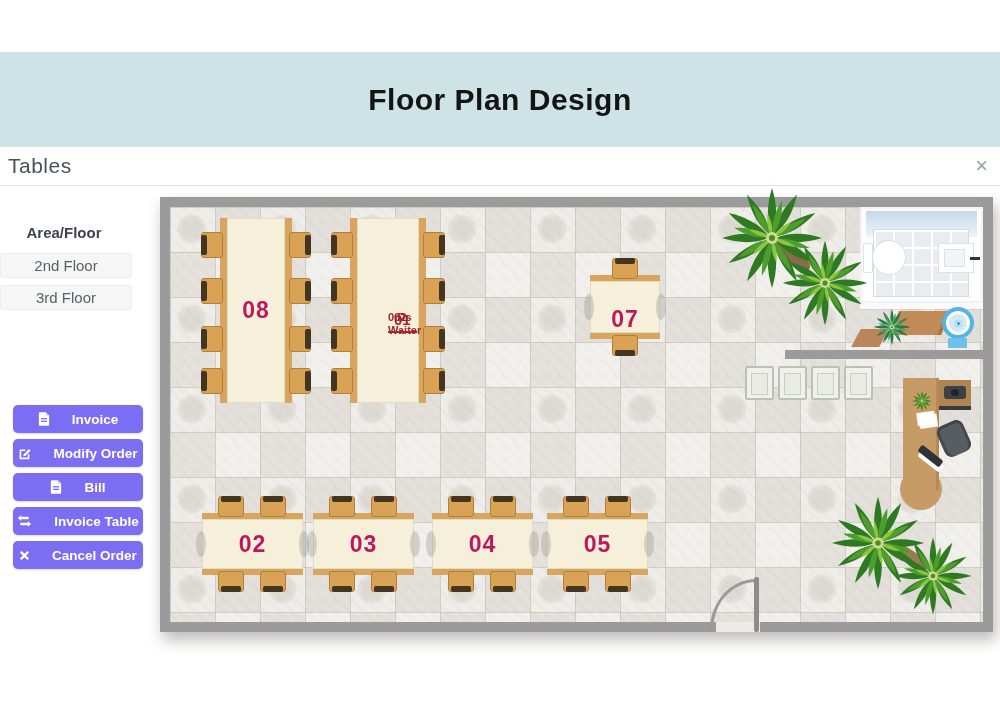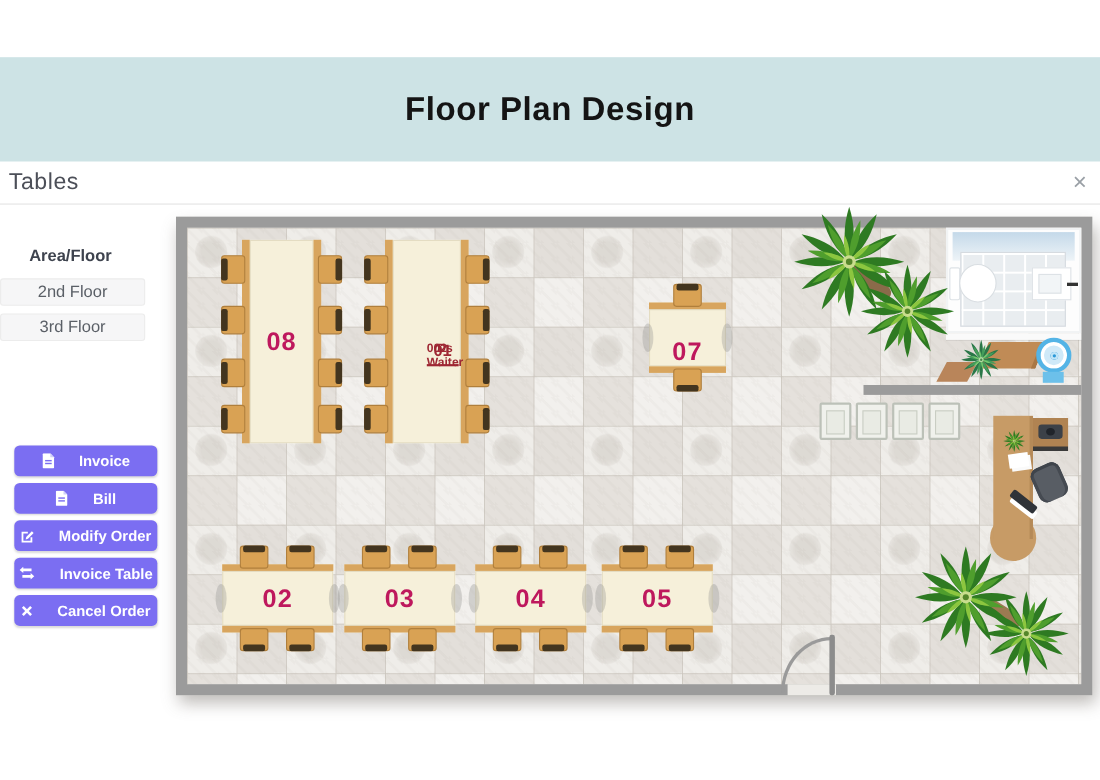--- a/index.html
+++ b/index.html
@@ -184,37 +184,37 @@
             <path d="M2 0h7l4 4v11a1 1 0 0 1-1 1H2a1 1 0 0 1-1-1V1a1 1 0 0 1 1-1z" fill="#fff"></path>
             <path d="M9 0l4 4H9z" fill="#cfd0f8"></path>
             <rect x="3.5" y="7" width="7" height="1.5" fill="#7b6ef2"></rect>
             <rect x="3.5" y="10" width="7" height="1.5" fill="#7b6ef2"></rect>
           </svg>
       </span>
       <span>Invoice</span>
     </button>
     <button class="action-btn">
       <span class="ic">
+        <svg width="13" height="13" viewBox="0 0 16 16">
+            <path d="M2 3h7v2H4v8h8V9h2v6H2V3z" fill="#fff"></path>
+            <path d="M7.2 8.8L13.5 2.5l2 2L9.2 10.8l-2.7.7.7-2.7z" fill="#fff"></path>
+          </svg>
+      </span>
+      <span>Modify Order</span>
+    </button>
+    <button class="action-btn">
+      <span class="ic">
         <svg width="12" height="14" viewBox="0 0 14 16">
             <path d="M2 0h7l4 4v11a1 1 0 0 1-1 1H2a1 1 0 0 1-1-1V1a1 1 0 0 1 1-1z" fill="#fff"></path>
             <path d="M9 0l4 4H9z" fill="#cfd0f8"></path>
             <rect x="3.5" y="7" width="7" height="1.5" fill="#7b6ef2"></rect>
             <rect x="3.5" y="10" width="7" height="1.5" fill="#7b6ef2"></rect>
           </svg>
       </span>
       <span>Bill</span>
-    </button>
-    <button class="action-btn">
-      <span class="ic">
-        <svg width="13" height="13" viewBox="0 0 16 16">
-            <path d="M2 3h7v2H4v8h8V9h2v6H2V3z" fill="#fff"></path>
-            <path d="M7.2 8.8L13.5 2.5l2 2L9.2 10.8l-2.7.7.7-2.7z" fill="#fff"></path>
-          </svg>
-      </span>
-      <span>Modify Order</span>
     </button>
     <button class="action-btn">
       <span class="ic">
         <svg width="15" height="12" viewBox="0 0 18 14">
             <path d="M5 0L1 3.5 5 7V5h9V2H5V0z" fill="#fff"></path>
             <path d="M13 7l4 3.5L13 14v-2H4V9h9V7z" fill="#fff"></path>
           </svg>
       </span>
       <span>Invoice Table</span>
     </button>

